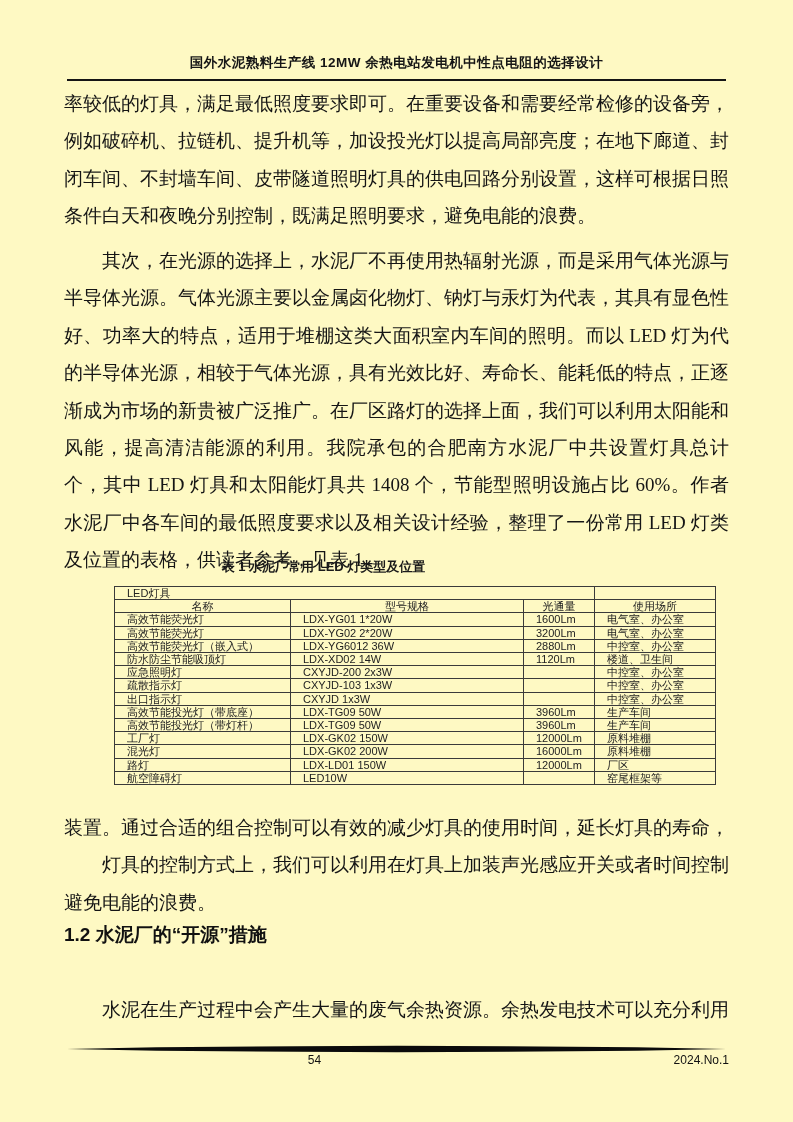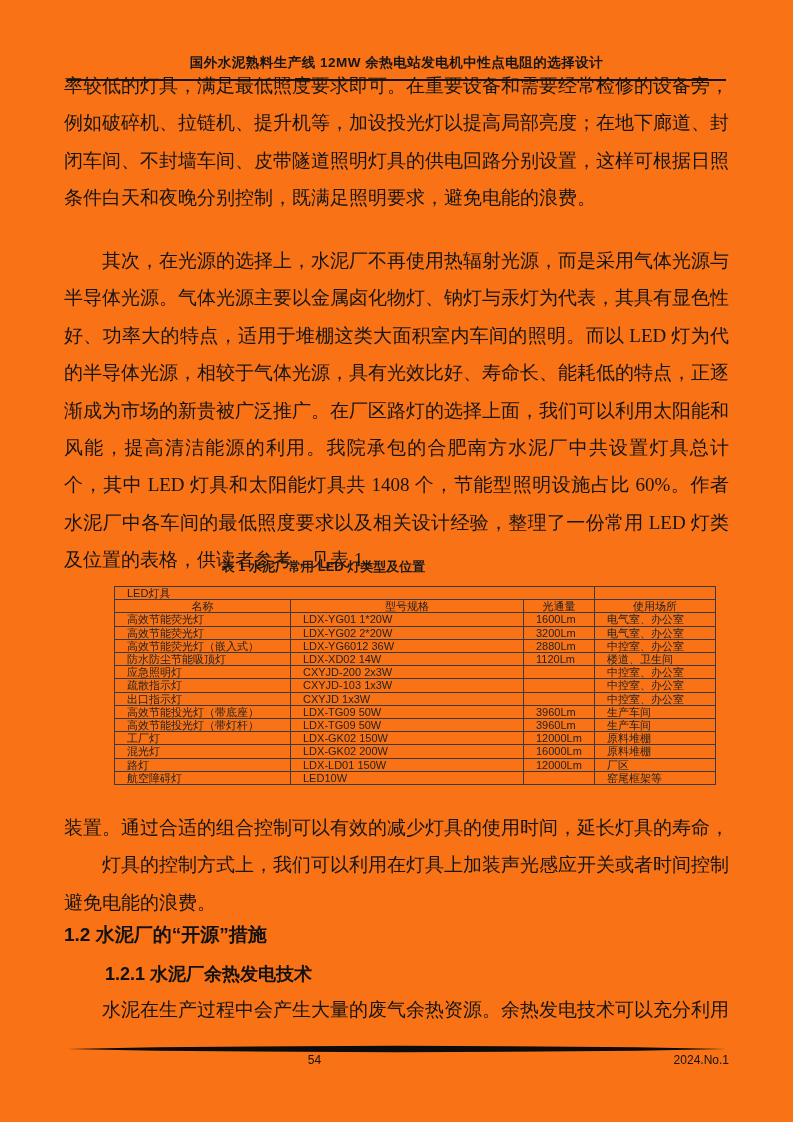--- a/index.html
+++ b/index.html
@@ -1,20 +1,20 @@
 <!DOCTYPE html>
 <html><head>
 <meta charset="utf-8">
 <style>
   html,body { margin:0; padding:0; background:#e8e8e8; }
   .page {
     position:relative;
     width:793px; height:1122px;
     margin:0 auto;
-    background:#f97316;
+    background:#fef9c3;
     font-family:"Liberation Serif","DejaVu Serif",serif;
     color:#111;
     overflow:hidden;
   }
   
   .run-header {
     position:absolute; top:54px; left:67px; width:659px;
     text-align:center;
     font-family:"Liberation Sans","DejaVu Sans",sans-serif;
     font-weight:bold; font-size:13.5px; letter-spacing:0.5px;
@@ -78,21 +78,21 @@
     font-size:12px; color:#111;
   }
 </style>
 </head>
 <body>
 
 <div class="page">
 
   <div class="run-header">国外水泥熟料生产线 12MW 余热电站发电机中性点电阻的选择设计</div>
 
-  <div class="para" style="top:67px;">
+  <div class="para" style="top:85px;">
       <div class="bline just">率较低的灯具，满足最低照度要求即可。在重要设备和需要经常检修的设备旁，</div>
       <div class="bline just">例如破碎机、拉链机、提升机等，加设投光灯以提高局部亮度；在地下廊道、封</div>
       <div class="bline just">闭车间、不封墙车间、皮带隧道照明灯具的供电回路分别设置，这样可根据日照</div>
       <div class="bline">条件白天和夜晚分别控制，既满足照明要求，避免电能的浪费。</div>
     </div>
   <div class="para" style="top:234px;margin-top:8px;">
       <div class="bline just ind">其次，在光源的选择上，水泥厂不再使用热辐射光源，而是采用气体光源与</div>
       <div class="bline just">半导体光源。气体光源主要以金属卤化物灯、钠灯与汞灯为代表，其具有显色性</div>
       <div class="bline just">好、功率大的特点，适用于堆棚这类大面积室内车间的照明。而以 LED 灯为代表</div>
       <div class="bline just">的半导体光源，相较于气体光源，具有光效比好、寿命长、能耗低的特点，正逐</div>
@@ -204,21 +204,20 @@
       </tbody>
   </table>
 
   <div class="para" style="top:809px;">
       <div class="bline just">装置。通过合适的组合控制可以有效的减少灯具的使用时间，延长灯具的寿命，</div>
       <div class="bline just ind">灯具的控制方式上，我们可以利用在灯具上加装声光感应开关或者时间控制</div>
       <div class="bline">避免电能的浪费。</div>
     </div>
 
   <div class="h-l2">1.2 水泥厂的“开源”措施</div>
-  <div class="h-l3">1.2.1 水泥厂余热发电技术</div>
 
   <div class="para" style="top:991px;">
       <div class="bline ind">水泥在生产过程中会产生大量的废气余热资源。余热发电技术可以充分利用</div>
     </div>
 
   <svg class="footer-rule" viewBox="0 0 659 8" preserveAspectRatio="none">
     <polygon points="0,4 90,2.2 230,1.2 330,0.8 440,1.2 570,2.2 659,4 570,5.8 440,6.8 330,7.2 230,6.8 90,5.8" fill="#0b0b0b"></polygon>
   </svg>
   <div class="footer-page">54</div>
   <div class="footer-issue">2024.No.1</div>

